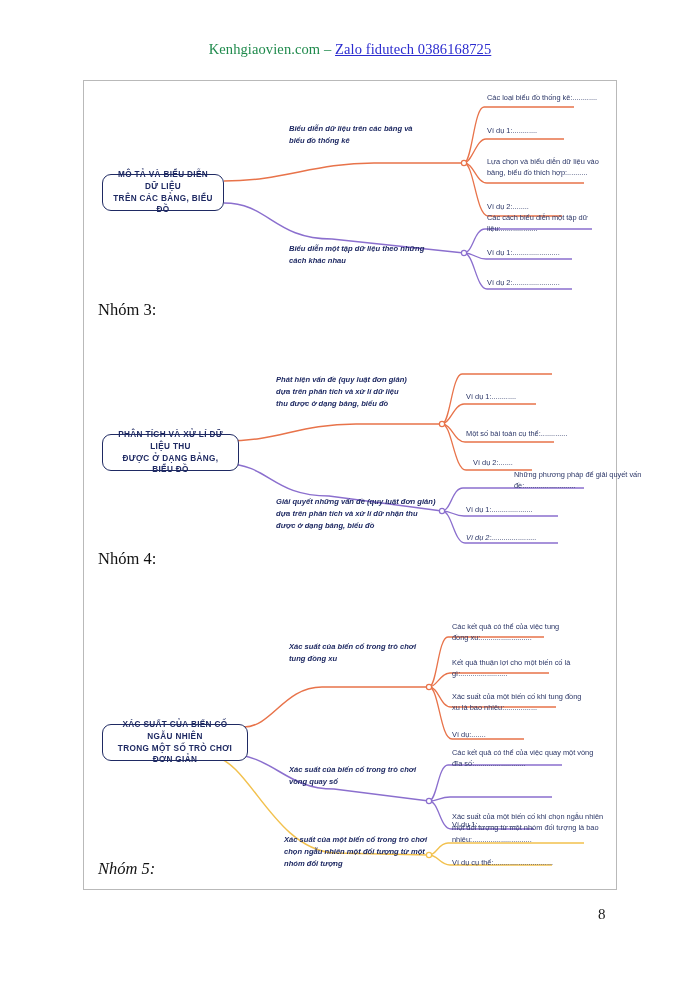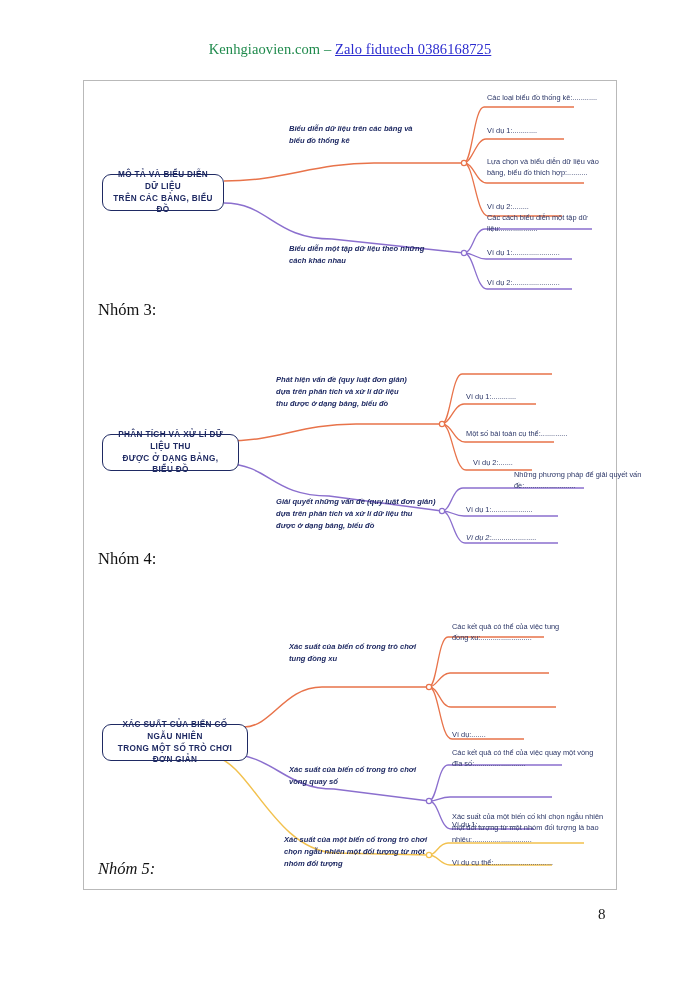--- a/index.html
+++ b/index.html
@@ -177,21 +177,21 @@
 
       <div class="central" style="left:18px;top:88px;width:137px;height:37px;">
         <span>PHÂN TÍCH VÀ XỬ LÍ DỮ LIỆU THU
 ĐƯỢC Ở DẠNG BẢNG, BIỂU ĐỒ</span>
       </div>
 
       <div class="branch-label" style="left:192px;top:28px;width:172px;">Phát hiện vấn đề (quy luật đơn giản)
 dựa trên phân tích và xử lí dữ liệu
 thu được ở dạng bảng, biểu đồ</div>
       <div class="branch-label" style="left:192px;top:150px;width:180px;">Giải quyết những vấn đề (quy luật đơn giản)
-dựa trên phân tích và xử lí dữ liệu thu
+dựa trên phân tích và xử lí dữ nhận thu
 được ở dạng bảng, biểu đồ</div>
 
       <div class="leaf-label" style="left:382px;top:45px;width:130px;">Ví dụ 1:............</div>
       <div class="leaf-label" style="left:382px;top:82px;width:135px;">Một số bài toán cụ thể:.............</div>
       <div class="leaf-label" style="left:366px;top:111px;width:130px;margin-left:23px;">Ví dụ 2:.......</div>
 
       <div class="leaf-label" style="left:382px;top:123px;width:140px;margin-left:48px;">Những phương pháp để giải quyết vấn
 đề:.........................</div>
       <div class="leaf-label" style="left:382px;top:158px;width:130px;">Ví dụ 1:....................</div>
       <div class="leaf-label" style="left:382px;top:186px;width:130px;font-style:italic;">Ví dụ 2:......................</div>
@@ -233,20 +233,24 @@
       <div class="branch-label" style="left:205px;top:62px;width:165px;">Xác suất của biến cố trong trò chơi
 tung đồng xu</div>
       <div class="branch-label" style="left:205px;top:185px;width:165px;">Xác suất của biến cố trong trò chơi
 vòng quay số</div>
       <div class="branch-label" style="left:200px;top:255px;width:170px;">Xác suất của một biến cố trong trò chơi
 chọn ngẫu nhiên một đối tượng từ một
 nhóm đối tượng</div>
 
       <div class="leaf-label" style="left:368px;top:42px;width:132px;">Các kết quả có thể của việc tung
 đồng xu:.........................</div>
+      <div class="leaf-label" style="left:368px;top:78px;width:135px;">Kết quả thuận lợi cho một biến cố là
+gì:.......................</div>
+      <div class="leaf-label" style="left:368px;top:112px;width:140px;">Xác suất của một biến cố khi tung đồng
+xu là bao nhiêu:................</div>
       <div class="leaf-label" style="left:368px;top:150px;width:130px;">Ví dụ:.......</div>
 
       <div class="leaf-label" style="left:368px;top:168px;width:148px;">Các kết quả có thể của việc quay một vòng
 đĩa số:.........................</div>
       <div class="leaf-label" style="left:368px;top:240px;width:130px;">Ví dụ 1:....................</div>
 
       <div class="leaf-label" style="left:368px;top:228px;width:158px;opacity:0;"></div>
 
       <div class="leaf-label" style="left:368px;top:232px;width:158px;">Xác suất của một biến cố khi chọn ngẫu nhiên
 một đối tượng từ một nhóm đối tượng là bao

